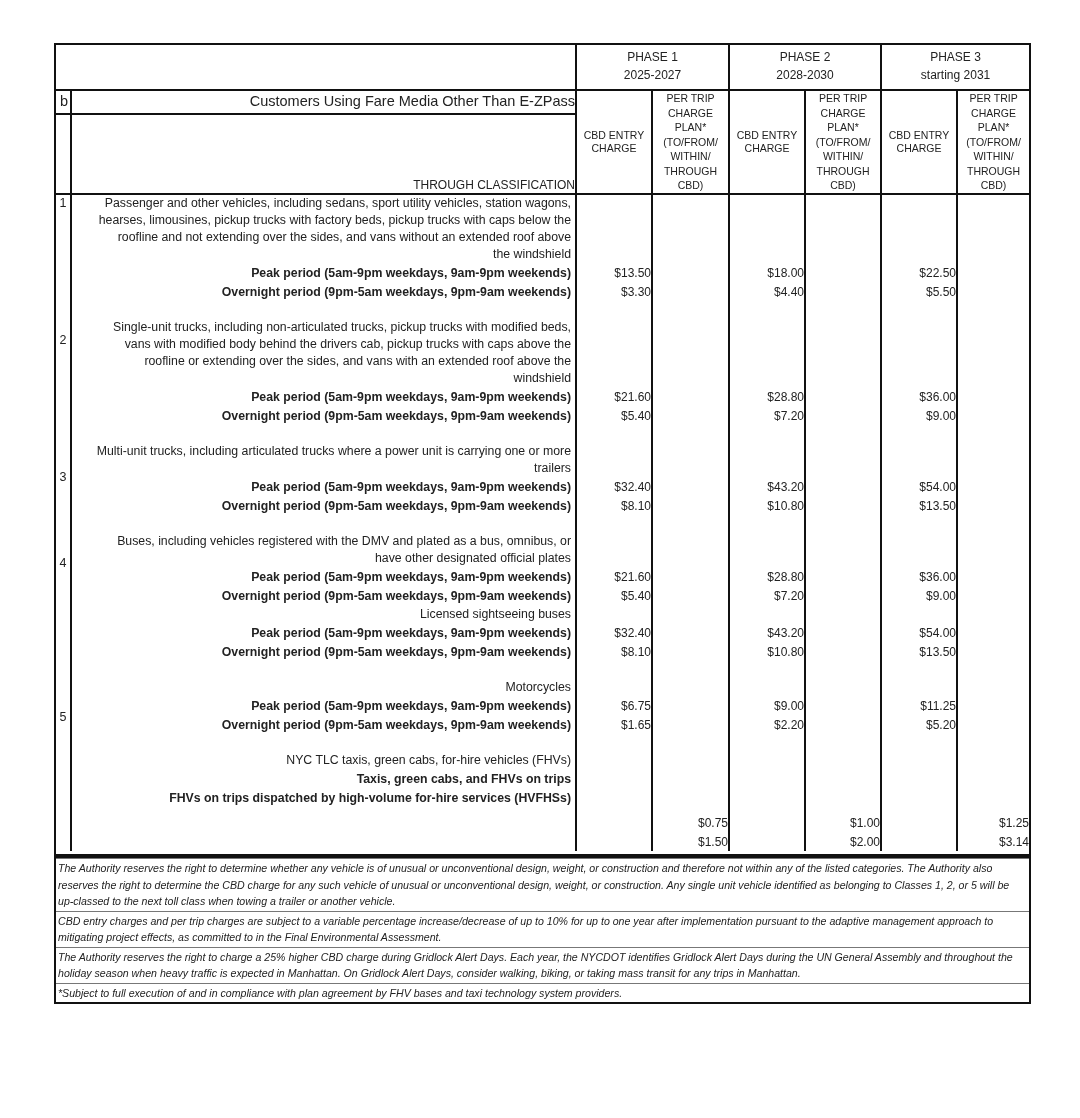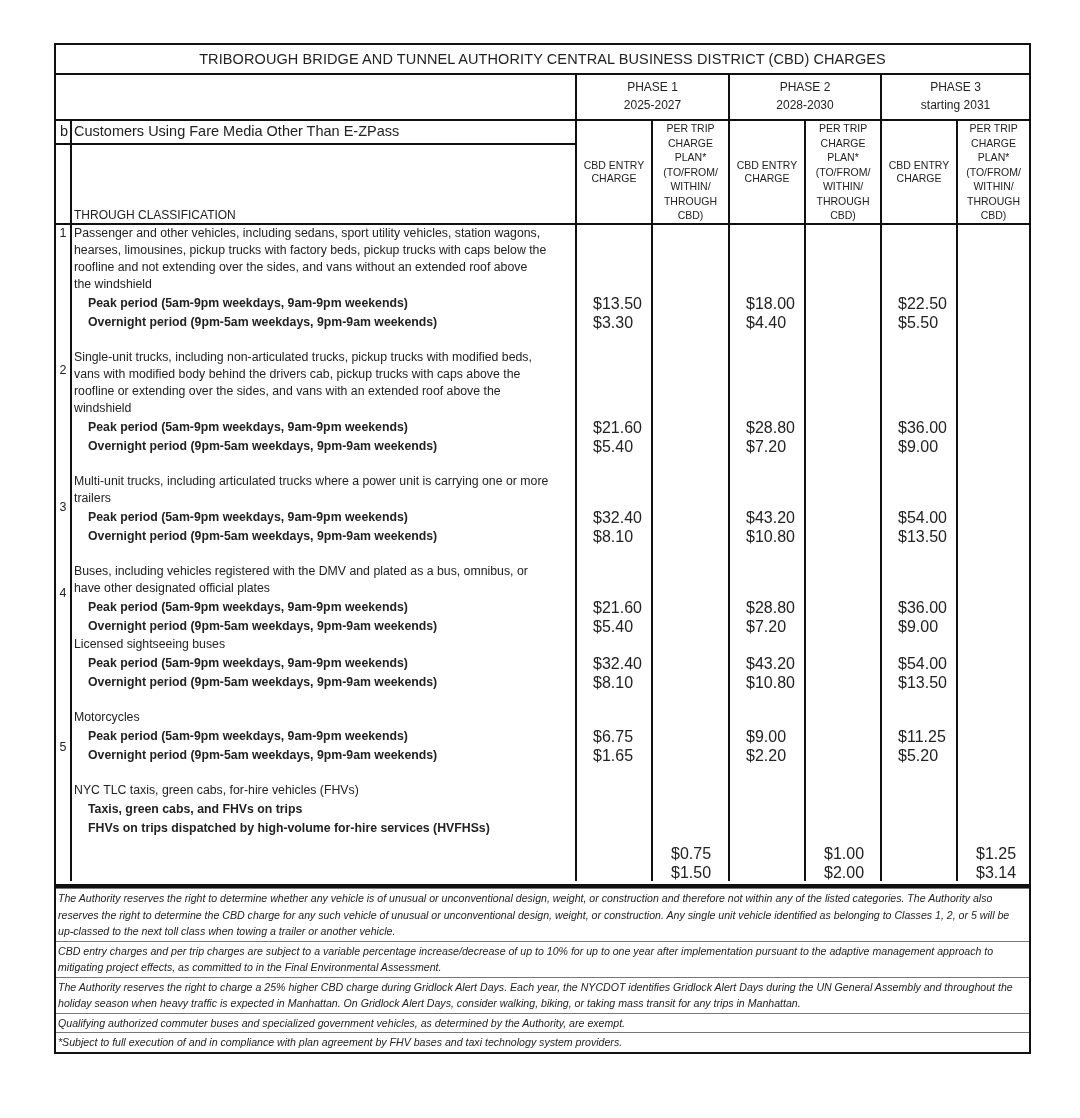--- a/index.html
+++ b/index.html
@@ -1,45 +1,44 @@
 <!DOCTYPE html>
 <html><head>
 <meta charset="utf-8">
 <style>
   html, body { margin:0; padding:0; background:#ffffff; }
   body { width:1080px; height:1118px; position:relative; font-family:"Liberation Sans", sans-serif; color:#222; }
   .sheet { position:absolute; left:54px; top:43px; width:977px; border:2px solid #111; box-sizing:border-box; }
   .title { height:28px; border-bottom:2px solid #111; text-align:center; font-size:14.5px; line-height:28px; color:#222; letter-spacing:0.1px; }
   table.grid { border-collapse:collapse; width:973px; table-layout:fixed; }
   table.grid td { padding:0; vertical-align:top; }
-  .b-l { border-left:2px solid #111; }
+  .b-l { border-left:2px solid #111;text-align:right; }
   .b-b { border-bottom:2px solid #111; }
   .phase { text-align:center; font-size:12px; line-height:18px; padding-top:3px !important; height:45px; box-sizing:border-box; }
   .idx { font-size:12.5px; text-align:center; line-height:17px; }
   .section-head { font-size:14.5px; line-height:20px; padding-left:2px !important; }
   .col-head-center { text-align:center; vertical-align:middle !important; font-size:10.5px; line-height:13px; }
   .col-head-trip { text-align:center; font-size:10.5px; line-height:14.5px; padding-top:0 !important; }
   .veh-class-label { font-size:12px; padding-left:2px !important; vertical-align:bottom !important; line-height:15px; }
   .desc { font-size:12.3px; line-height:17px; padding-left:2px !important; padding-right:4px !important; }
   .sub { padding-left:14px;font-weight:bold; }
-  .price { font-size:16px; line-height:17px; }
+  .price { font-size:12px; line-height:17px; }
   .pr-entry { padding-left:16px !important; }
   .pr-trip { padding-left:18px !important; }
   .line { height:17px; white-space:nowrap; }
   .gap { height:18px; }
   .notes { border-top:2px solid #111; margin-top:3px; }
   .notes-top-rule { border-top:2px solid #111; }
   .note { font-style:italic; font-size:10.6px; line-height:16.5px; padding:1px 3px 1px 2px; border-top:1px solid #777; color:#222; }
   .note:first-child { border-top:none; }
 </style>
 </head>
 <body>
 
 <div class="sheet">
-  <div class="title">TRIBOROUGH BRIDGE AND TUNNEL AUTHORITY CENTRAL BUSINESS DISTRICT (CBD) CHARGES</div>
 
   <table class="grid">
     <colgroup>
       <col style="width:15px">
         <col style="width:505px">
       <col style="width:76px">
         <col style="width:77px">
       <col style="width:76px">
         <col style="width:76px">
       <col style="width:76px">
@@ -278,16 +277,15 @@
       </td>
     </tr>
   </tbody>
     </table>
 
   <div class="notes">
     <div class="notes-top-rule" style="margin-top:0"></div>
     <div class="note">The Authority reserves the right to determine whether any vehicle is of unusual or unconventional design, weight, or construction and therefore not within any of the listed categories. The Authority also reserves the right to determine the CBD charge for any such vehicle of unusual or unconventional design, weight, or construction. Any single unit vehicle identified as belonging to Classes 1, 2, or 5 will be up-classed to the next toll class when towing a trailer or another vehicle.</div>
     <div class="note">CBD entry charges and per trip charges are subject to a variable percentage increase/decrease of up to 10% for up to one year after implementation pursuant to the adaptive management approach to mitigating project effects, as committed to in the Final Environmental Assessment.</div>
     <div class="note">The Authority reserves the right to charge a 25% higher CBD charge during Gridlock Alert Days. Each year, the NYCDOT identifies Gridlock Alert Days during the UN General Assembly and throughout the holiday season when heavy traffic is expected in Manhattan. On Gridlock Alert Days, consider walking, biking, or taking mass transit for any trips in Manhattan.</div>
-    <div class="note">Qualifying authorized commuter buses and specialized government vehicles, as determined by the Authority, are exempt.</div>
     <div class="note">*Subject to full execution of and in compliance with plan agreement by FHV bases and taxi technology system providers.</div>
   </div>
 </div>
 
 </body></html>

